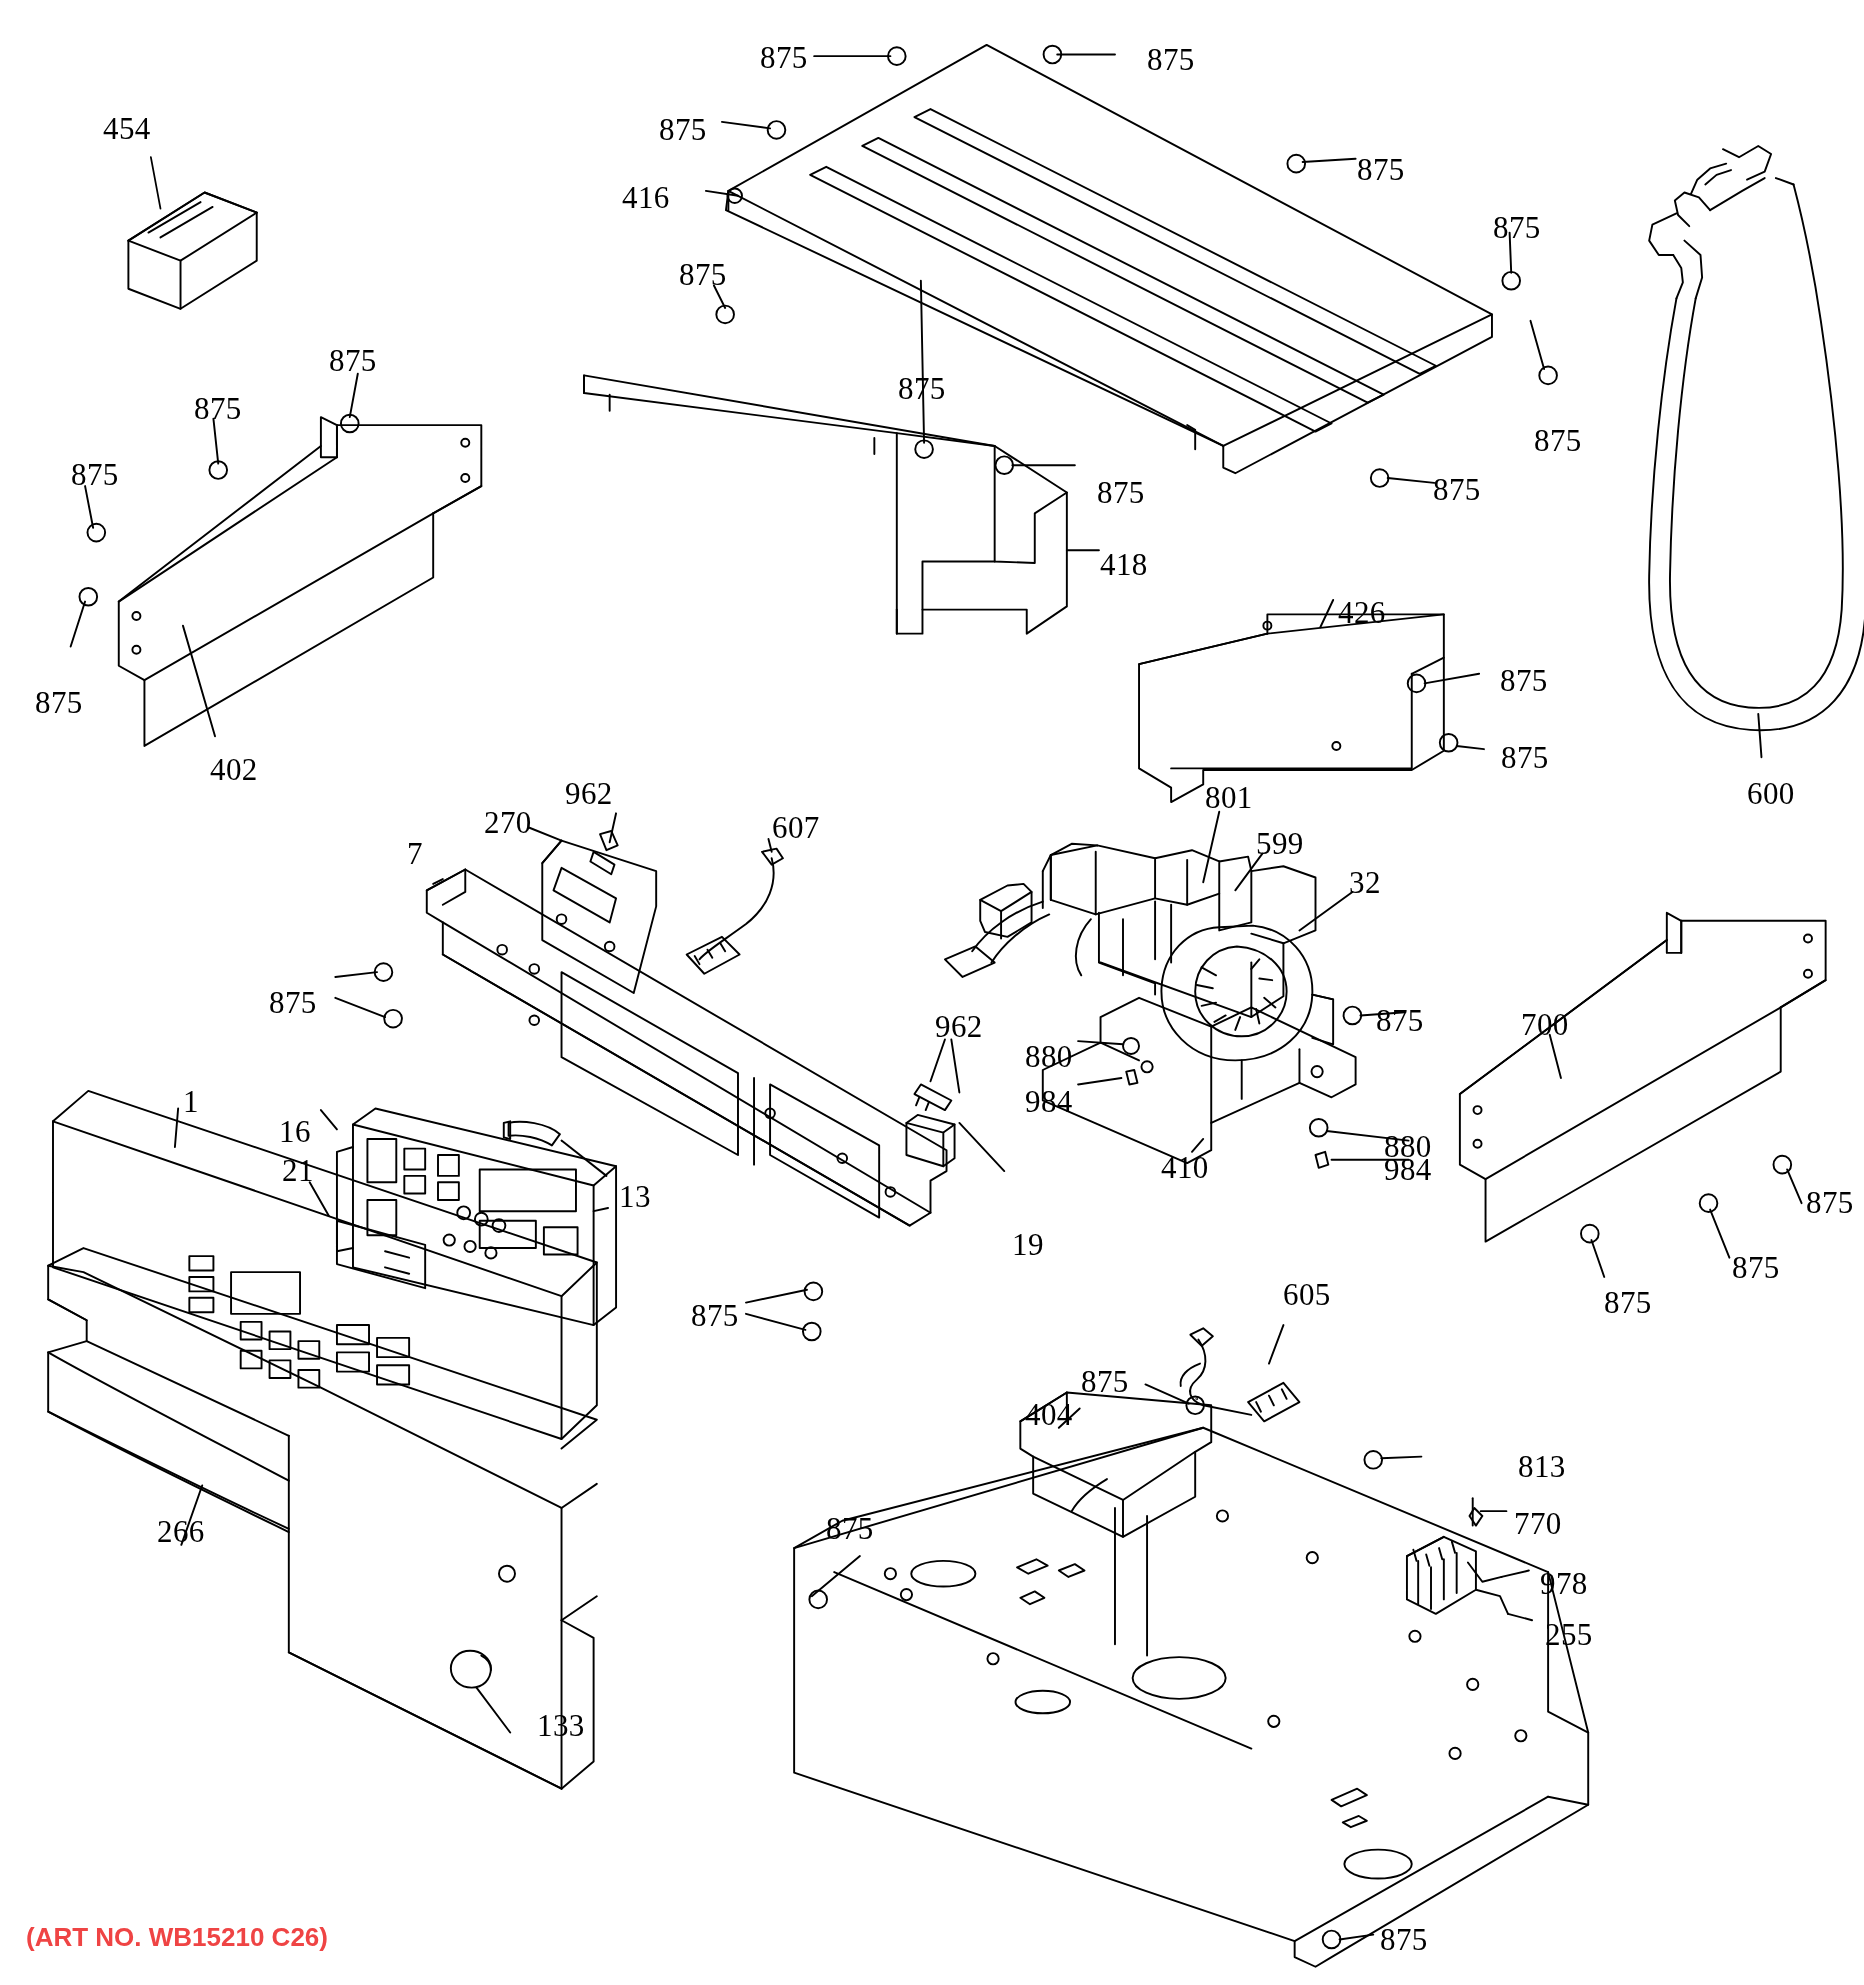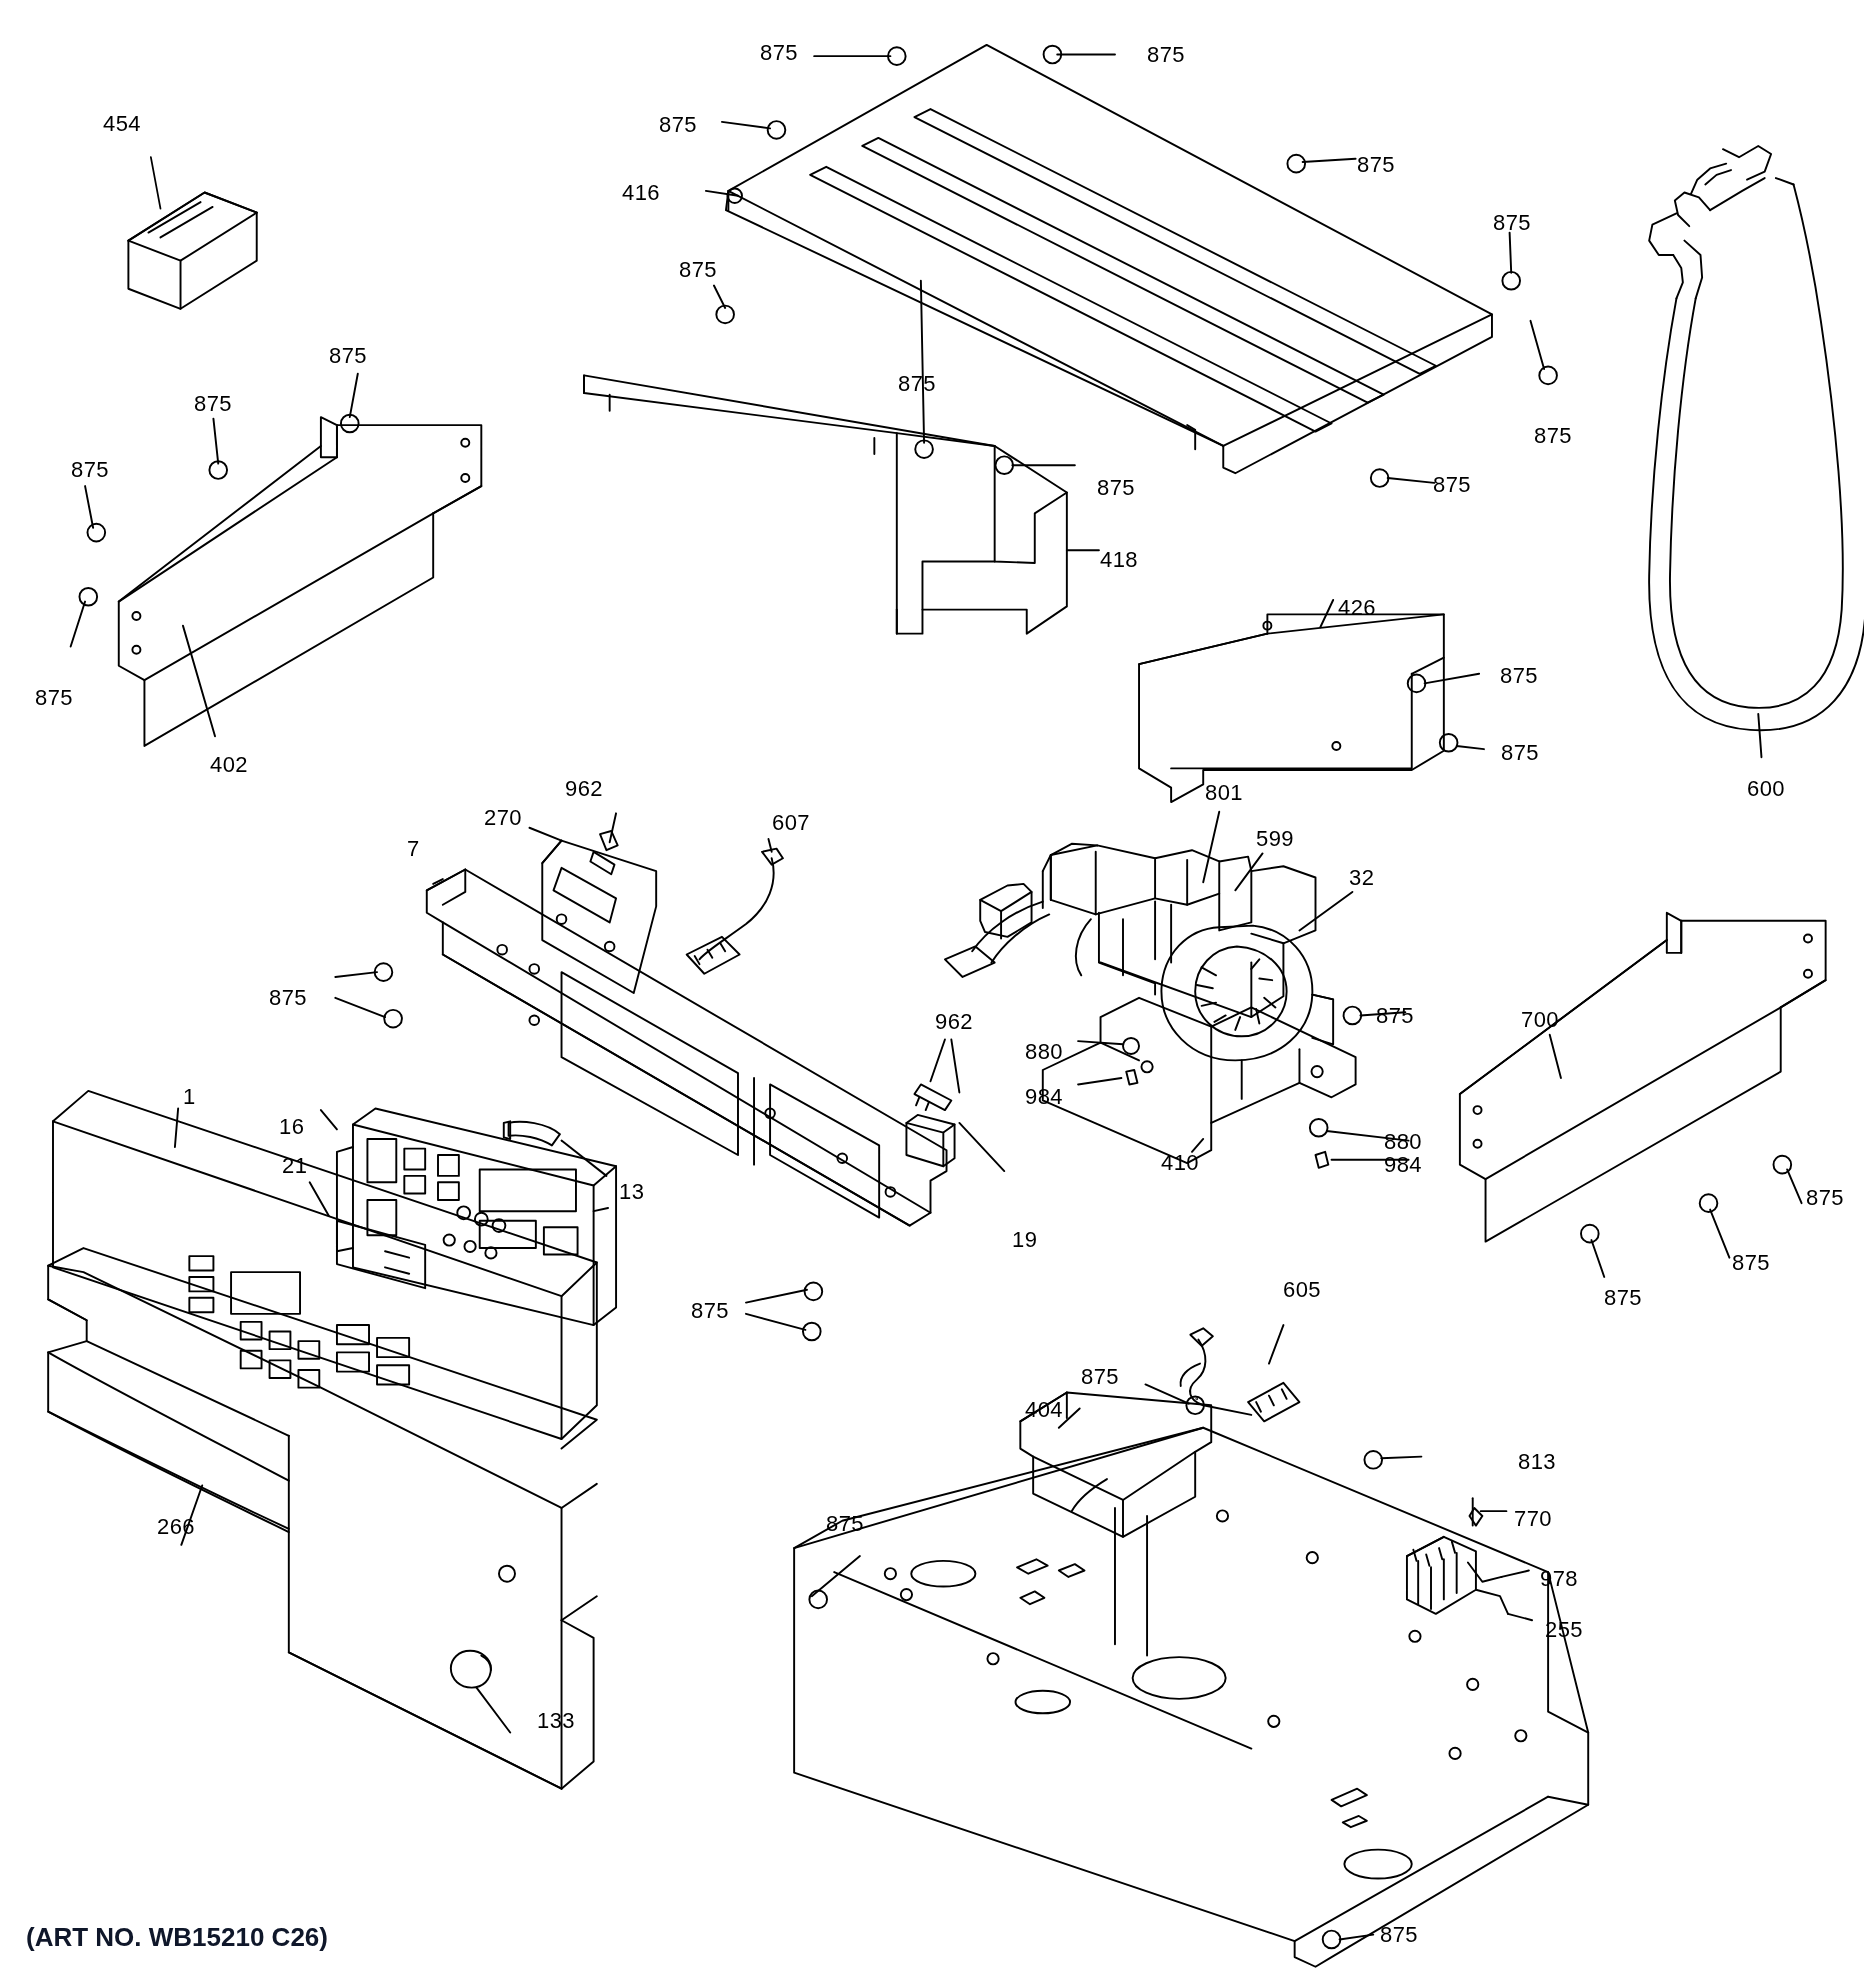--- a/index.html
+++ b/index.html
@@ -17,34 +17,34 @@
   }
   #diagram-svg {
     position: absolute;
     left: 0;
     top: 0;
     width: 1865px;
     height: 1986px;
   }
   .callout {
     position: absolute;
-    font-family: Liberation Sans, sans-serif;
-    font-size: 22px;
+    font-family: Liberation Serif, serif;
+    font-size: 31px;
     color: #000000;
     white-space: nowrap;
     letter-spacing: 0.4px;
   }
   #art-number {
     position: absolute;
     left: 26px;
     top: 1922px;
     font-family: "Liberation Sans", sans-serif;
     font-size: 26px;
     font-weight: bold;
-    color: #0f172a;
+    color: #ef4444;
     white-space: nowrap;
   }
 </style>
 </head>
 <body>
 
 <div id="page">
 
   <svg id="diagram-svg" viewBox="0 0 2325 2476">
     <g fill="none" stroke="#000000" stroke-width="2.4" stroke-linejoin="round" stroke-linecap="round">

